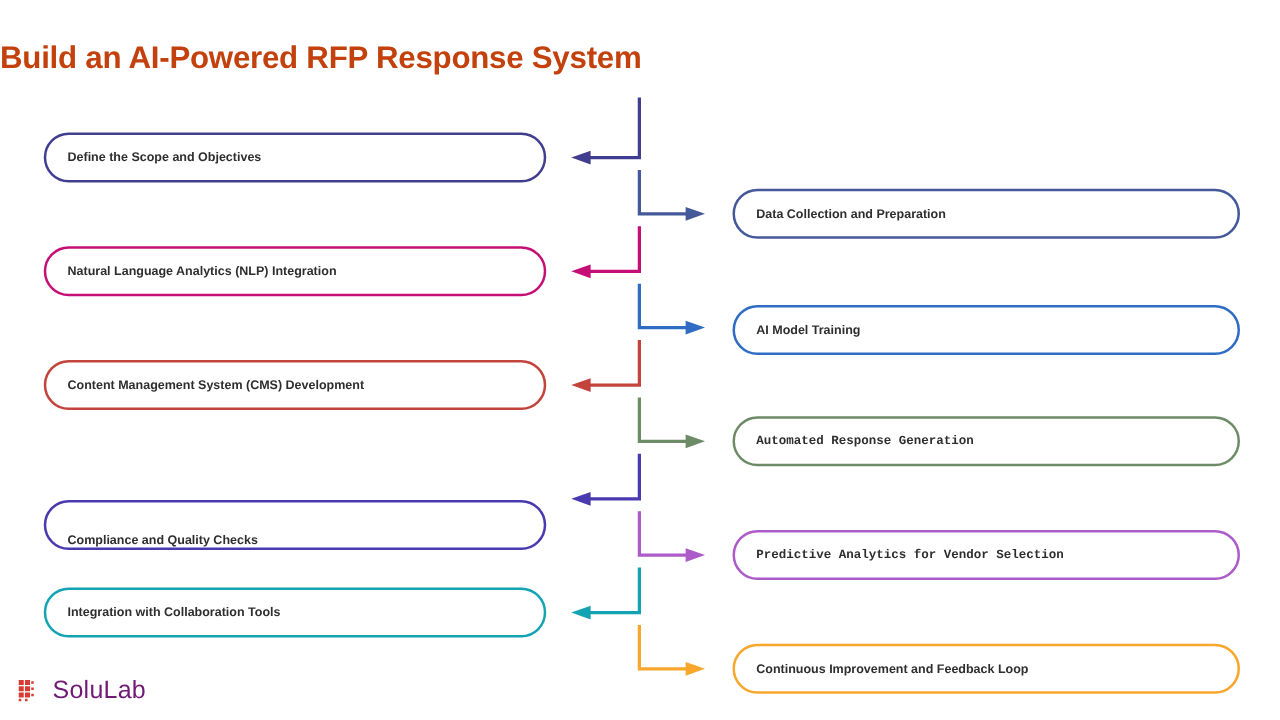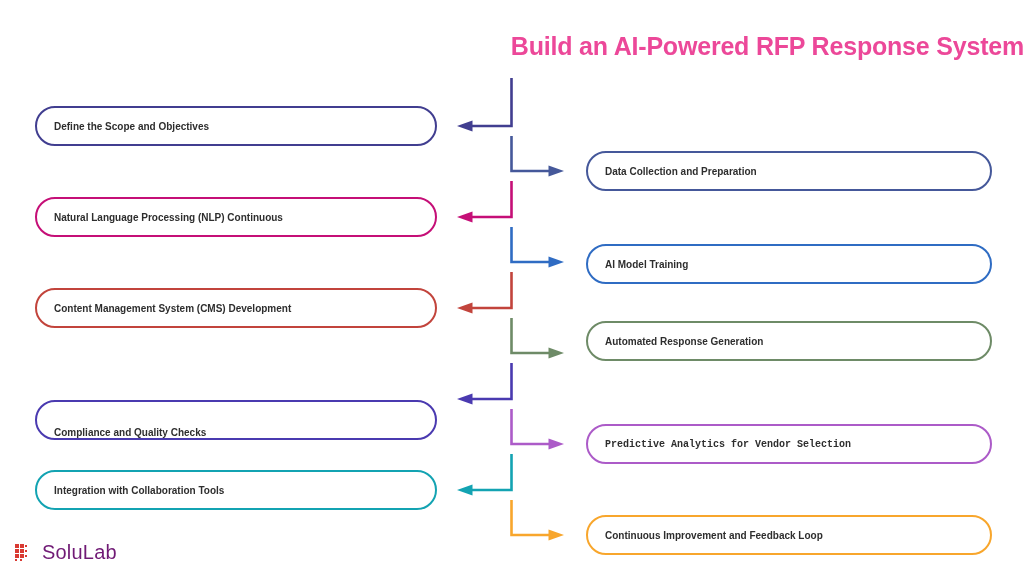--- a/index.html
+++ b/index.html
@@ -10,25 +10,25 @@
     background: #ffffff;
     overflow: hidden;
     font-family: "Liberation Sans", sans-serif;
   }
   .title {
     position: absolute;
     top: 32px;
     left: 0;
     width: 1024px;
     margin: 0;
-    text-align: right;
+    text-align: left;
     font-size: 25px;
     font-weight: 700;
     letter-spacing: -0.2px;
-    color: #ec4899;
+    color: #c2410c;
   }
   #connectors {
     position: absolute;
     top: 0;
     left: 0;
     pointer-events: none;
   }
   .box {
     position: absolute;
     height: 40px;
@@ -110,39 +110,39 @@
       <g>
         <path d="M511.5,500 L511.5,535 L550,535" fill="none" stroke="#f8a62c" stroke-width="2.6"></path>
         <polygon points="564,535 548.5,529.5 548.5,540.5" fill="#f8a62c"></polygon>
       </g>
     </svg>
 
   <div class="box lbox" style="top: 106px; border-color: rgb(65, 62, 144);">
     <span>Define the Scope and Objectives</span>
   </div>
   <div class="box lbox" style="top: 197px; border-color: rgb(197, 15, 119);">
-    <span>Natural Language Processing (NLP) Continuous</span>
+    <span>Natural Language Analytics (NLP) Integration</span>
   </div>
   <div class="box lbox" style="top: 288px; border-color: rgb(194, 68, 60);">
     <span>Content Management System (CMS) Development</span>
   </div>
   <div class="box lbox" style="top: 400px; border-color: rgb(74, 58, 176); align-items: flex-end;">
     <span>Compliance and Quality Checks</span>
   </div>
   <div class="box lbox" style="top: 470px; border-color: rgb(19, 163, 178);">
     <span>Integration with Collaboration Tools</span>
   </div>
 
   <div class="box rbox" style="top: 151px; border-color: rgb(69, 88, 154);">
     <span>Data Collection and Preparation</span>
   </div>
   <div class="box rbox" style="top: 244px; border-color: rgb(47, 108, 195);">
     <span>AI Model Training</span>
   </div>
-  <div class="box rbox" style="top: 321px; border-color: rgb(110, 139, 103);">
+  <div class="box rbox" style="top: 333px; border-color: rgb(110, 139, 103); font-family: Liberation Mono, monospace;">
     <span>Automated Response Generation</span>
   </div>
   <div class="box rbox" style="top: 424px; border-color: rgb(172, 91, 200); font-family: Liberation Mono, monospace;">
     <span>Predictive Analytics for Vendor Selection</span>
   </div>
   <div class="box rbox" style="top: 515px; border-color: rgb(248, 166, 44); text-align: right;">
     <span>Continuous Improvement and Feedback Loop</span>
   </div>
 
   <div class="brand">

